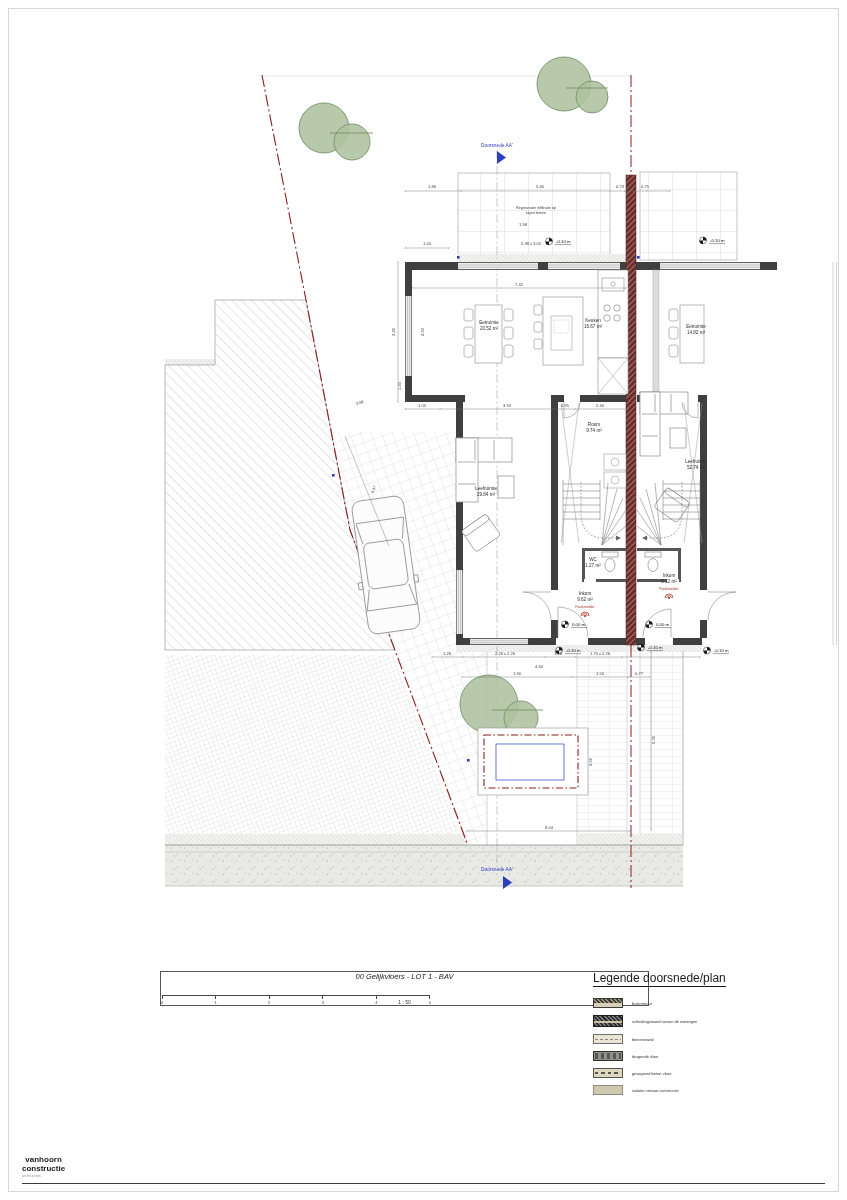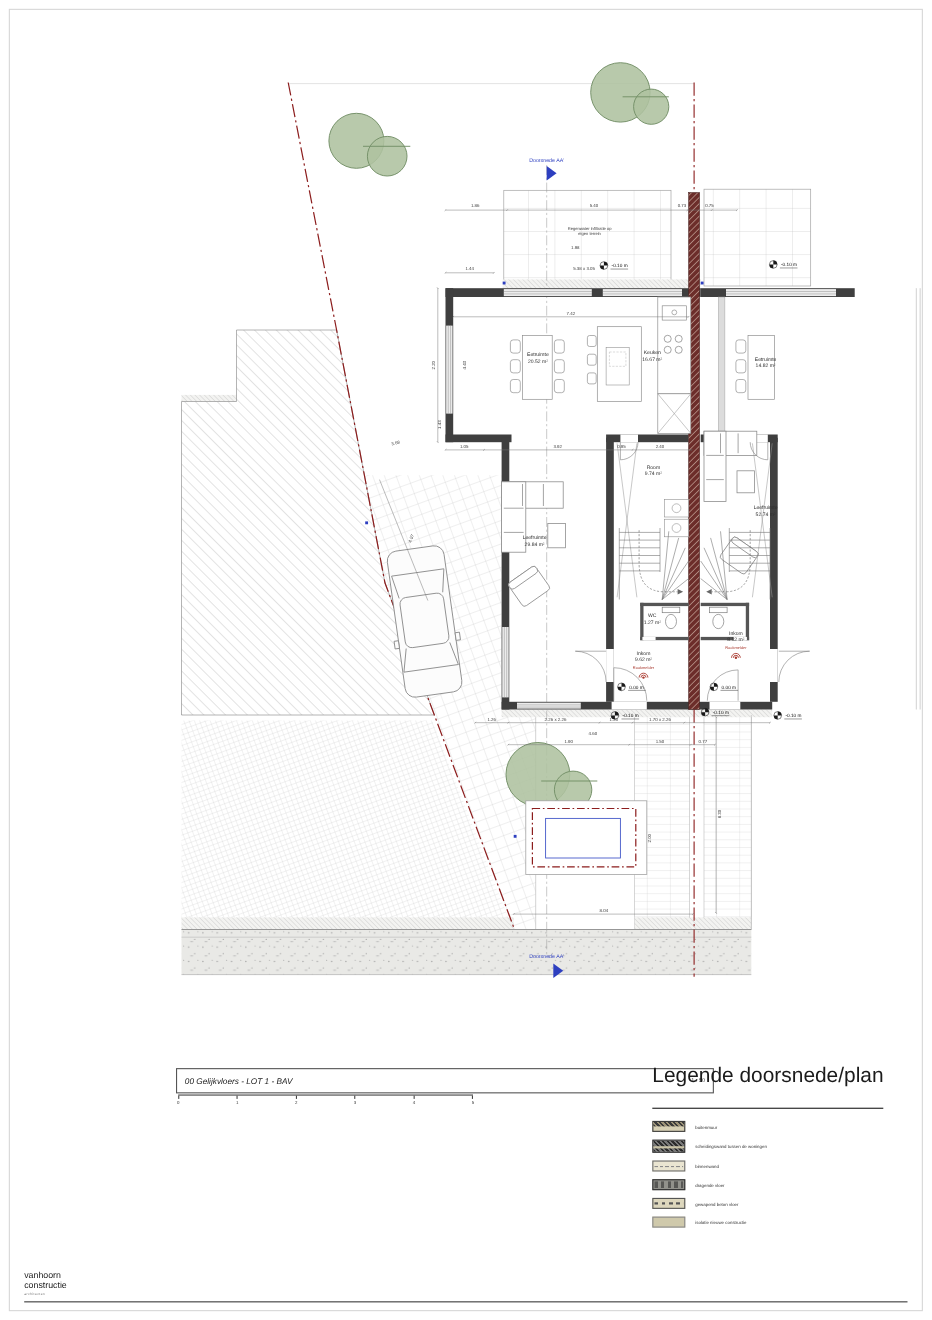--- a/index.html
+++ b/index.html
@@ -8,54 +8,54 @@
   #frame{position:absolute;inset:8px;border:1px solid #d6d6d6;pointer-events:none;}
   #plan{position:absolute;left:0;top:0;}
   svg text{font-family:"Liberation Sans", sans-serif;}
   .dim{font-size:4px;fill:#3c3c3c;text-anchor:middle;}
   .room{font-size:4.6px;fill:#2e2e2e;text-anchor:middle;}
   .note{font-size:3.7px;fill:#3c3c3c;text-anchor:middle;}
   .lvl{font-size:4.3px;fill:#111;}
   .smk{font-size:3.6px;fill:#a8372c;text-anchor:middle;}
   .sec{font-size:4.8px;fill:#2d3fc0;text-anchor:middle;}
 
-  #titleblock{position:absolute;left:160px;top:971px;width:489px;height:23px;border:1px solid #555;
-    display:flex;align-items:center;justify-content:space-between;padding:0 7px;box-sizing:border-box;background:#fff;}
+  #titleblock{position:absolute;left:160px;top:971px;width:489px;height:35px;border:1px solid #555;
+    display:flex;align-items:center;justify-content:space-between;padding:0 7px;box-sizing:border-box;background:#fff;flex-direction:column;}
   .tb-title{font-style:italic;font-size:7.5px;color:#222;}
   .tb-scale{font-size:5px;color:#333;}
   #scalebar{position:absolute;left:162px;top:995px;width:268px;border-top:1.2px solid #444;
     display:flex;justify-content:space-between;}
   .tick{display:flex;flex-direction:column;align-items:center;width:0;overflow:visible;}
   .tkl{width:1px;height:3px;background:#444;}
   .tkn{font-size:4px;color:#333;margin-top:1px;}
 
   #legend{position:absolute;left:593px;top:968px;width:235px;}
-  #legend-title{font-size:19px;font-weight:400;color:#1b1b1b;border-bottom:1.5px solid #1b1b1b;
-    display:inline-block;padding-bottom:17px;margin:0 0 11px 0;}
+  #legend-title{font-size:12px;font-weight:400;color:#1b1b1b;border-bottom:1.5px solid #1b1b1b;
+    display:inline-block;padding-bottom:1px;margin:0 0 11px 0;}
   .lrow{display:flex;align-items:center;margin-bottom:7px;}
   .sw{width:30px;height:10px;margin-right:9px;position:relative;box-sizing:border-box;flex:none;}
   .lb{font-size:4px;color:#333;}
   .s1{background:#d7d0b4;border:1px solid #3c3c3c;}
   .s1::before{content:"";position:absolute;left:0;right:0;top:0;height:4px;
     background:repeating-linear-gradient(45deg,#3b3b3b 0 1.5px,#9c9276 1.5px 3px);}
   .s2{background:repeating-linear-gradient(45deg,#2c2c2c 0 1.5px,#787878 1.5px 3px);border:1px solid #1e1e1e;height:12px;}
   .s2::before{content:"";position:absolute;left:0;right:0;top:5px;height:2px;background:#c9c2a6;}
   .s3{background:#eae5d1;border:1px solid #6e6e6e;}
   .s3::before{content:"";position:absolute;left:1px;right:1px;top:45%;height:1px;
     background:repeating-linear-gradient(90deg,#8a8a8a 0 3px,transparent 3px 5px);}
   .s4{background:#91918b;border:1px solid #2f2f2f;}
   .s4::before{content:"";position:absolute;inset:1px;
     background:repeating-linear-gradient(90deg,rgba(40,40,40,.55) 0 3px,transparent 3px 6px);}
   .s5{background:#ddd7bd;border:1px solid #555;}
   .s5::before{content:"";position:absolute;left:1px;right:1px;top:40%;height:2px;
     background:repeating-linear-gradient(90deg,#555 0 3.5px,transparent 3.5px 6.5px);}
   .s6{background:#cfc9ab;border:1px solid #8a8a8a;}
 
   #logo{position:absolute;left:22px;top:1156px;}
-  .l1,.l2{font-size:8px;font-weight:normal;line-height:8.5px;color:#1a1a1a;}
+  .l1,.l2{font-size:8px;font-weight:bold;line-height:8.5px;color:#1a1a1a;text-align:center;}
   .lsub{font-size:3px;color:#777;letter-spacing:.4px;margin-top:1px;}
   #rule{position:absolute;left:22px;top:1183px;width:803px;height:1px;background:#3a3a3a;}
 </style>
 </head>
 <body>
 
 <div id="sheet">
   <div id="frame"></div>
 
   <svg id="plan" width="847" height="1200" viewBox="0 0 847 1200">

